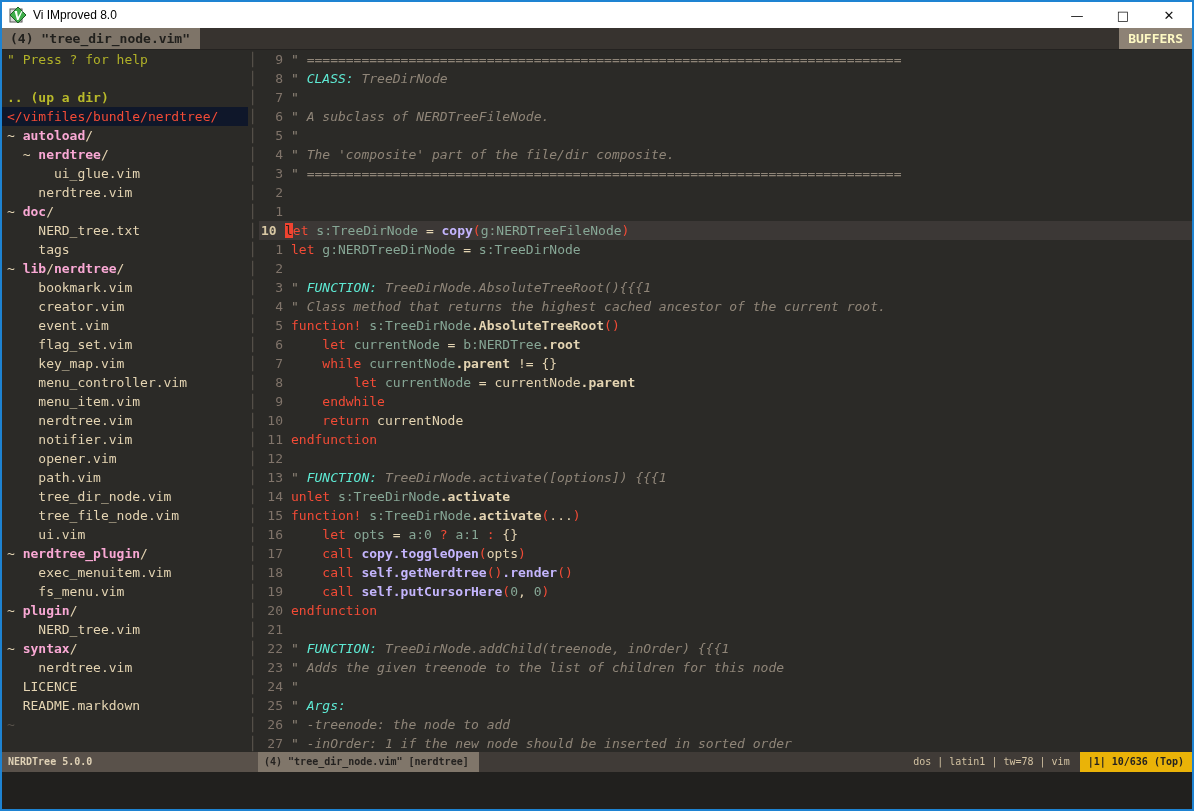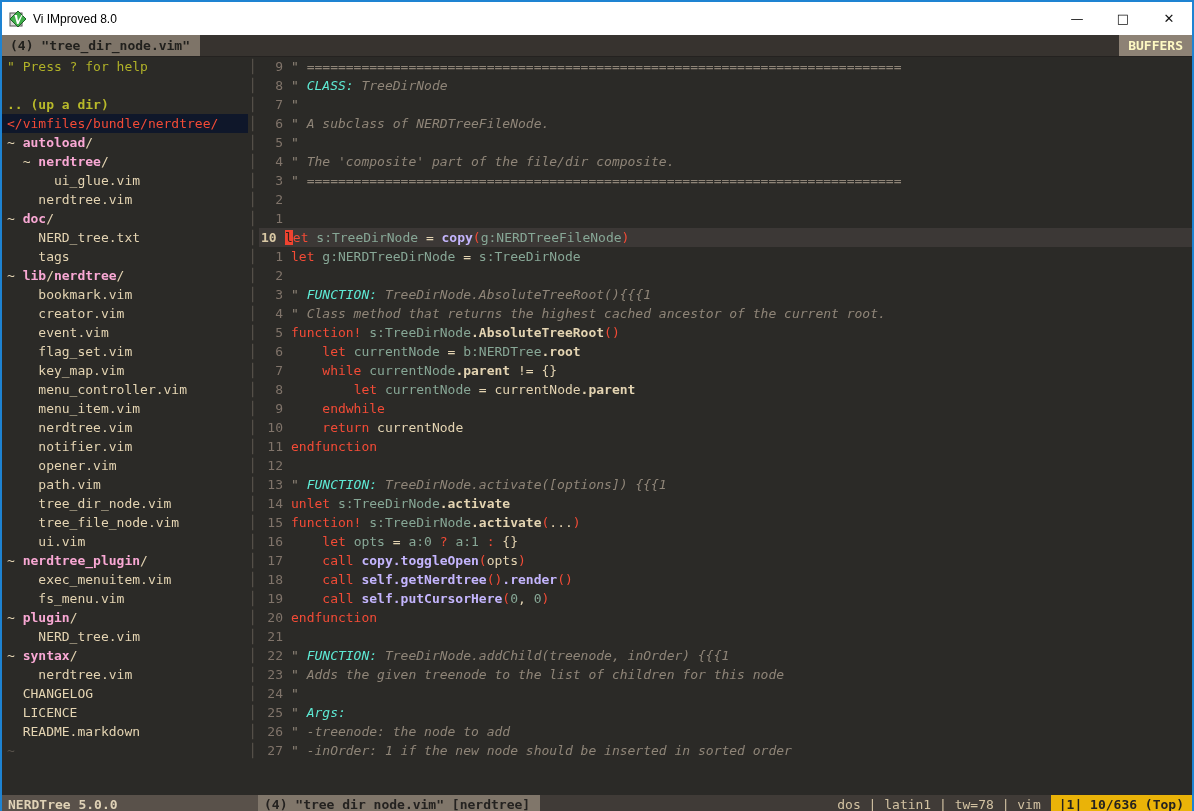--- a/index.html
+++ b/index.html
@@ -1,21 +1,21 @@
 <!DOCTYPE html>
 <html><head>
 <meta charset="utf-8">
 <style>
   html,body{margin:0;padding:0;}
   body{width:1194px;height:811px;overflow:hidden;background:#1e1d1b;
        font-family:"DejaVu Sans Mono",monospace;}
   .window{width:1190px;height:807px;border:2px solid #1e83d2;box-sizing:content-box;
           display:flex;flex-direction:column;background:#2b2a27;}
   
-  .titlebar{height:33px;background:#ffffff;display:flex;align-items:center;flex:0 0 auto;}
+  .titlebar{height:26px;background:#ffffff;display:flex;align-items:center;flex:0 0 auto;}
   .titlebar .vicon{width:18px;height:18px;margin:0 6px 0 7px;}
   .title-text{font-family:"Liberation Sans",sans-serif;font-size:12px;color:#000;}
   .win-controls{margin-left:auto;display:flex;height:100%;}
   .win-btn{width:46px;height:100%;display:flex;align-items:center;justify-content:center;
            font-family:"DejaVu Sans",sans-serif;font-size:13px;color:#111;cursor:default;}
   
   .tabbar{height:22px;background:#37332f;display:flex;align-items:stretch;flex:0 0 auto;
           font-size:13px;font-weight:bold;border-bottom:1px solid #242220;box-sizing:border-box;}
   .tab-active{background:#7e7468;color:#21201d;display:flex;align-items:center;
               padding:0 10px 0 8px;white-space:pre;}
@@ -44,21 +44,21 @@
   .c-ctitle{color:#5eead4;font-weight:normal;font-style:italic;}
   .c-acc{color:var(--fg);font-weight:bold;}
   .c-cursor{background:#f04330;color:#31221c;}
   .c-help{color:#b0b128;}
   .c-updir{color:#b9ba2a;font-weight:bold;}
   .c-dir{color:#f9a8d4;font-weight:bold;}
   .c-file{color:var(--fg);}
   .c-root{color:#f34b36;}
   .c-nontext{color:#57514a;}
   
-  .statusrow{flex:0 0 20px;display:flex;font-size:13px;line-height:20px;white-space:pre;margin-top:36px;}
+  .statusrow{flex:0 0 20px;display:flex;font-size:10px;line-height:20px;white-space:pre;}
   .status-nerdtree{width:256px;flex:0 0 256px;background:#59514a;color:#e0d2b6;
                    font-weight:bold;padding-left:6px;box-sizing:border-box;}
   .status-editor{flex:1;display:flex;background:#403b37;overflow:hidden;}
   .status-left{background:#80766a;color:#242220;font-weight:bold;padding:0 10px 0 6px;}
   .status-mid{margin-left:auto;color:#d2c2a2;padding-right:10px;}
   .status-right{background:#eab308;color:#242220;font-weight:bold;padding:0 8px;}
   
   .cmdline{flex:1;background:#21201e;}
 </style>
 </head>
@@ -114,21 +114,20 @@
         <div class="row"><span class="c-file">    tree_dir_node.vim</span></div>
         <div class="row"><span class="c-file">    tree_file_node.vim</span></div>
         <div class="row"><span class="c-file">    ui.vim</span></div>
         <div class="row"><span class="c-fg">~ </span><span class="c-dir">nerdtree_plugin</span><span class="c-fg">/</span></div>
         <div class="row"><span class="c-file">    exec_menuitem.vim</span></div>
         <div class="row"><span class="c-file">    fs_menu.vim</span></div>
         <div class="row"><span class="c-fg">~ </span><span class="c-dir">plugin</span><span class="c-fg">/</span></div>
         <div class="row"><span class="c-file">    NERD_tree.vim</span></div>
         <div class="row"><span class="c-fg">~ </span><span class="c-dir">syntax</span><span class="c-fg">/</span></div>
         <div class="row"><span class="c-file">    nerdtree.vim</span></div>
-        <div class="row"><span class="c-file">  CHANGELOG</span></div>
         <div class="row"><span class="c-file">  LICENCE</span></div>
         <div class="row"><span class="c-file">  README.markdown</span></div>
         <div class="row"><span class="c-nontext">~</span></div>
       </div>
     <div class="vsep">
         <div class="row">│</div>
         <div class="row">│</div>
         <div class="row">│</div>
         <div class="row">│</div>
         <div class="row">│</div>

